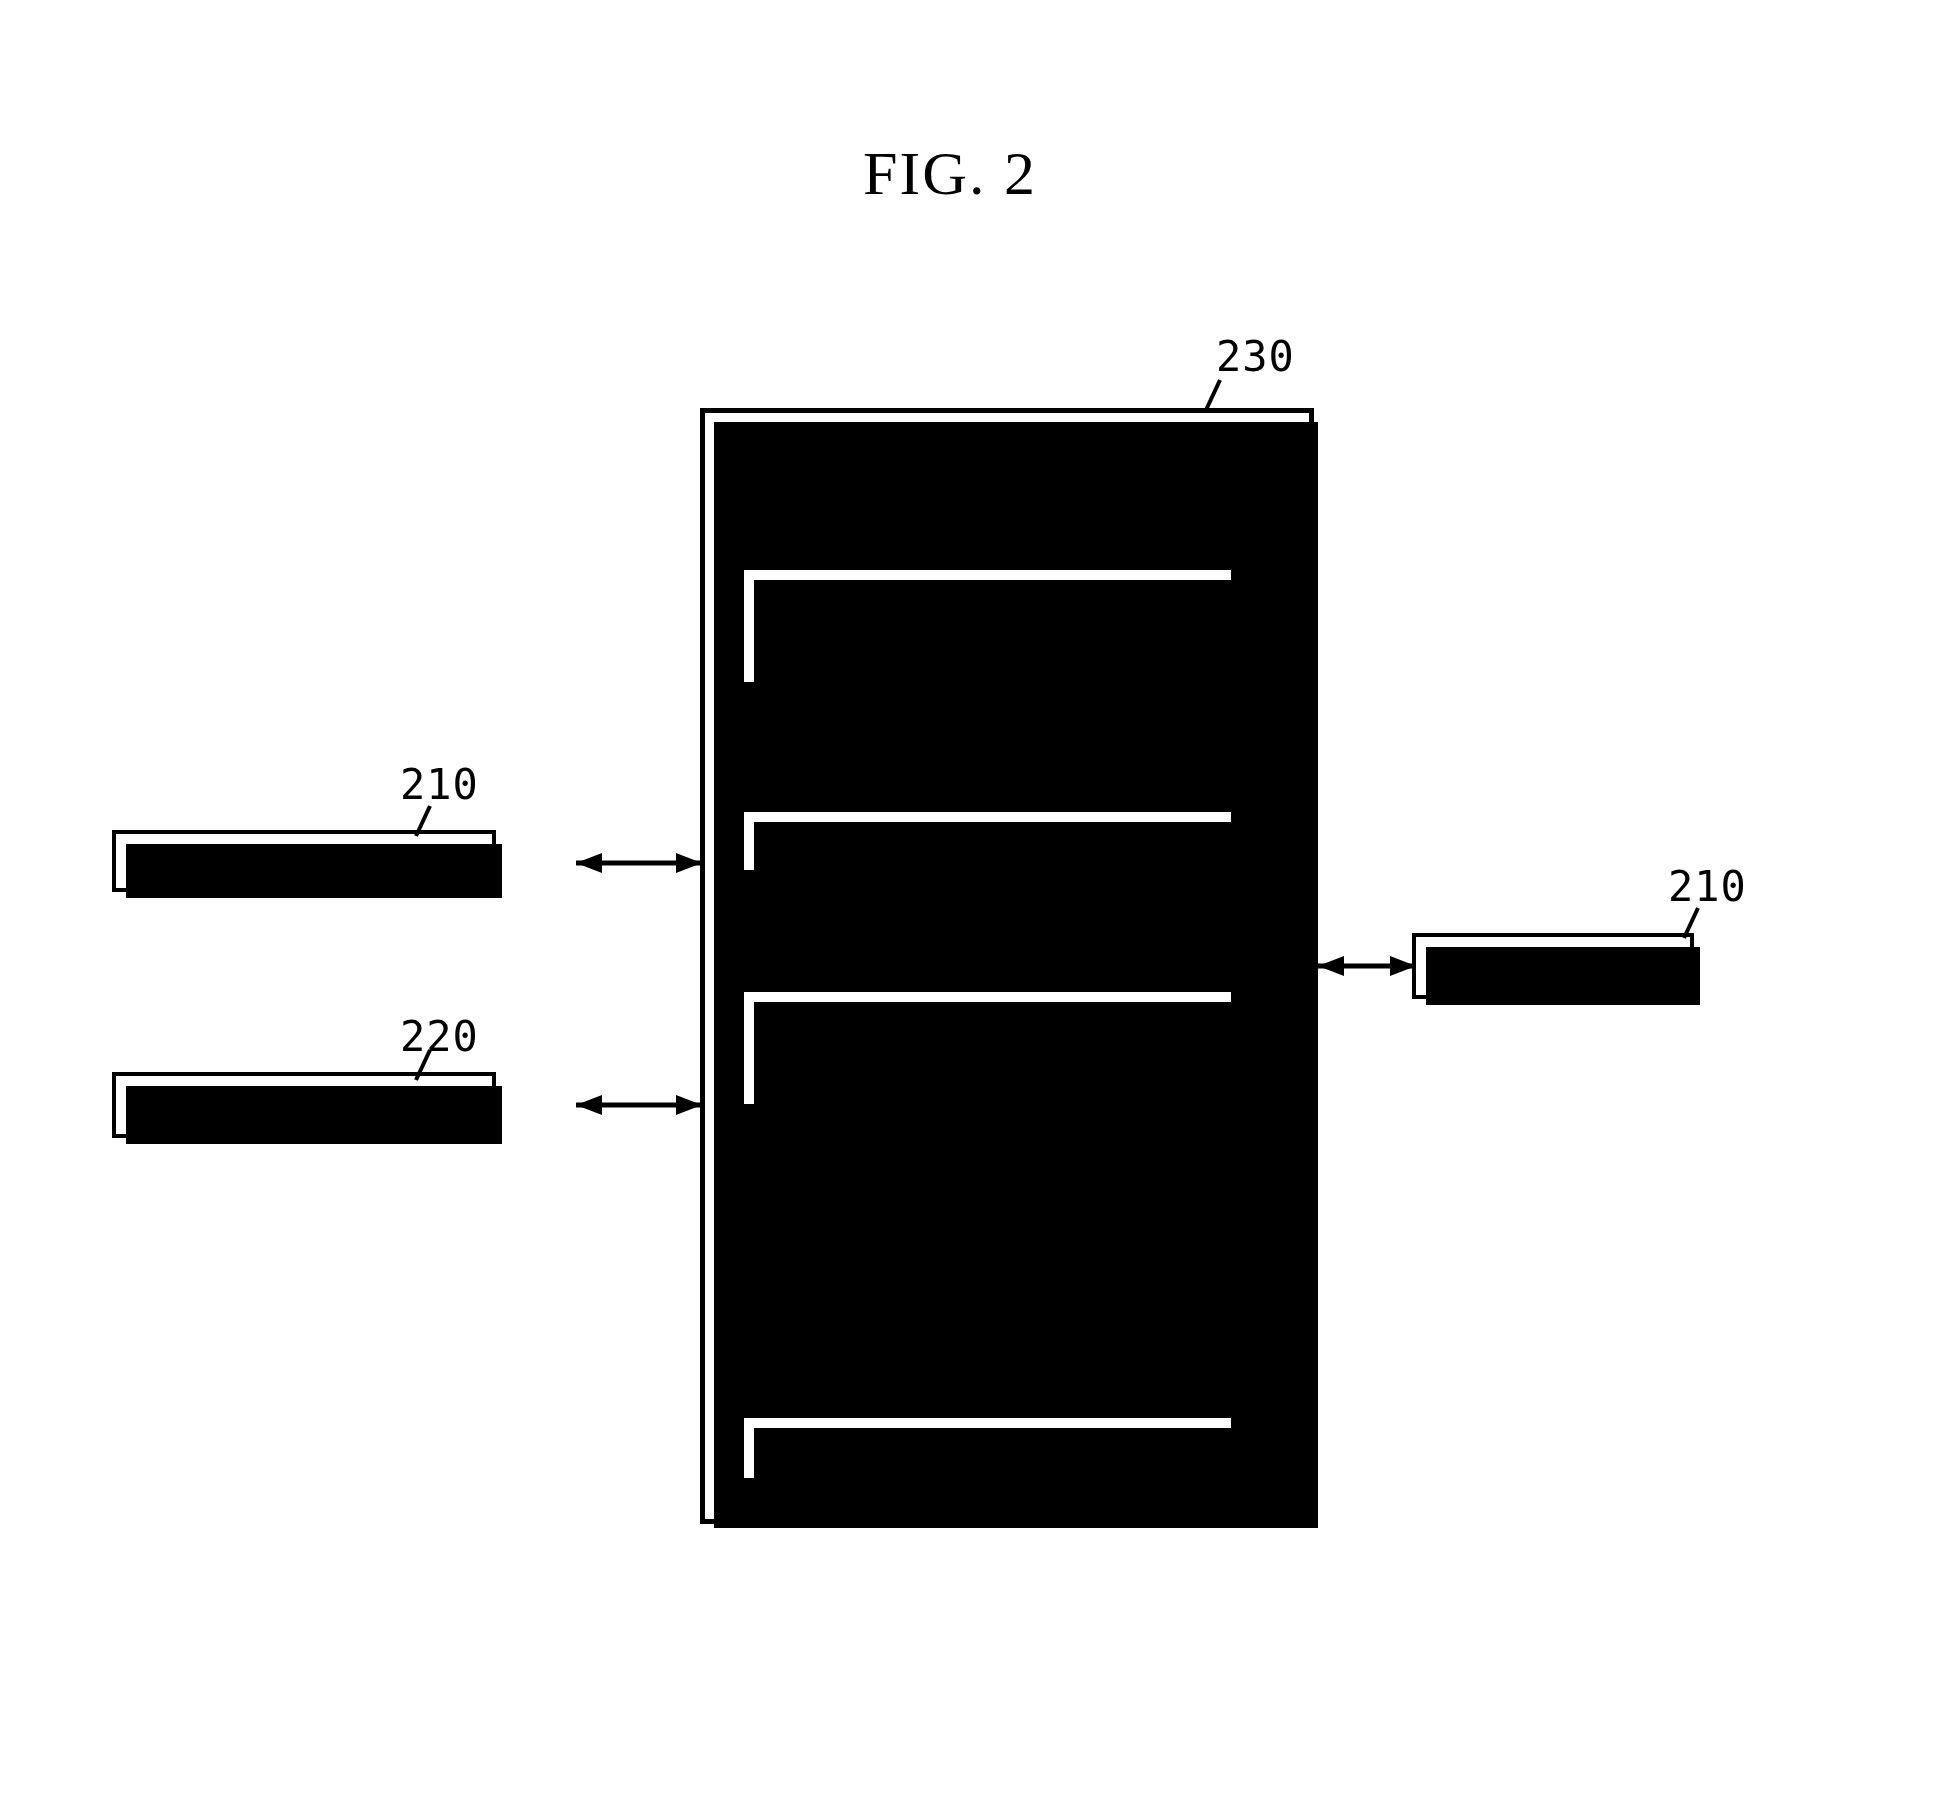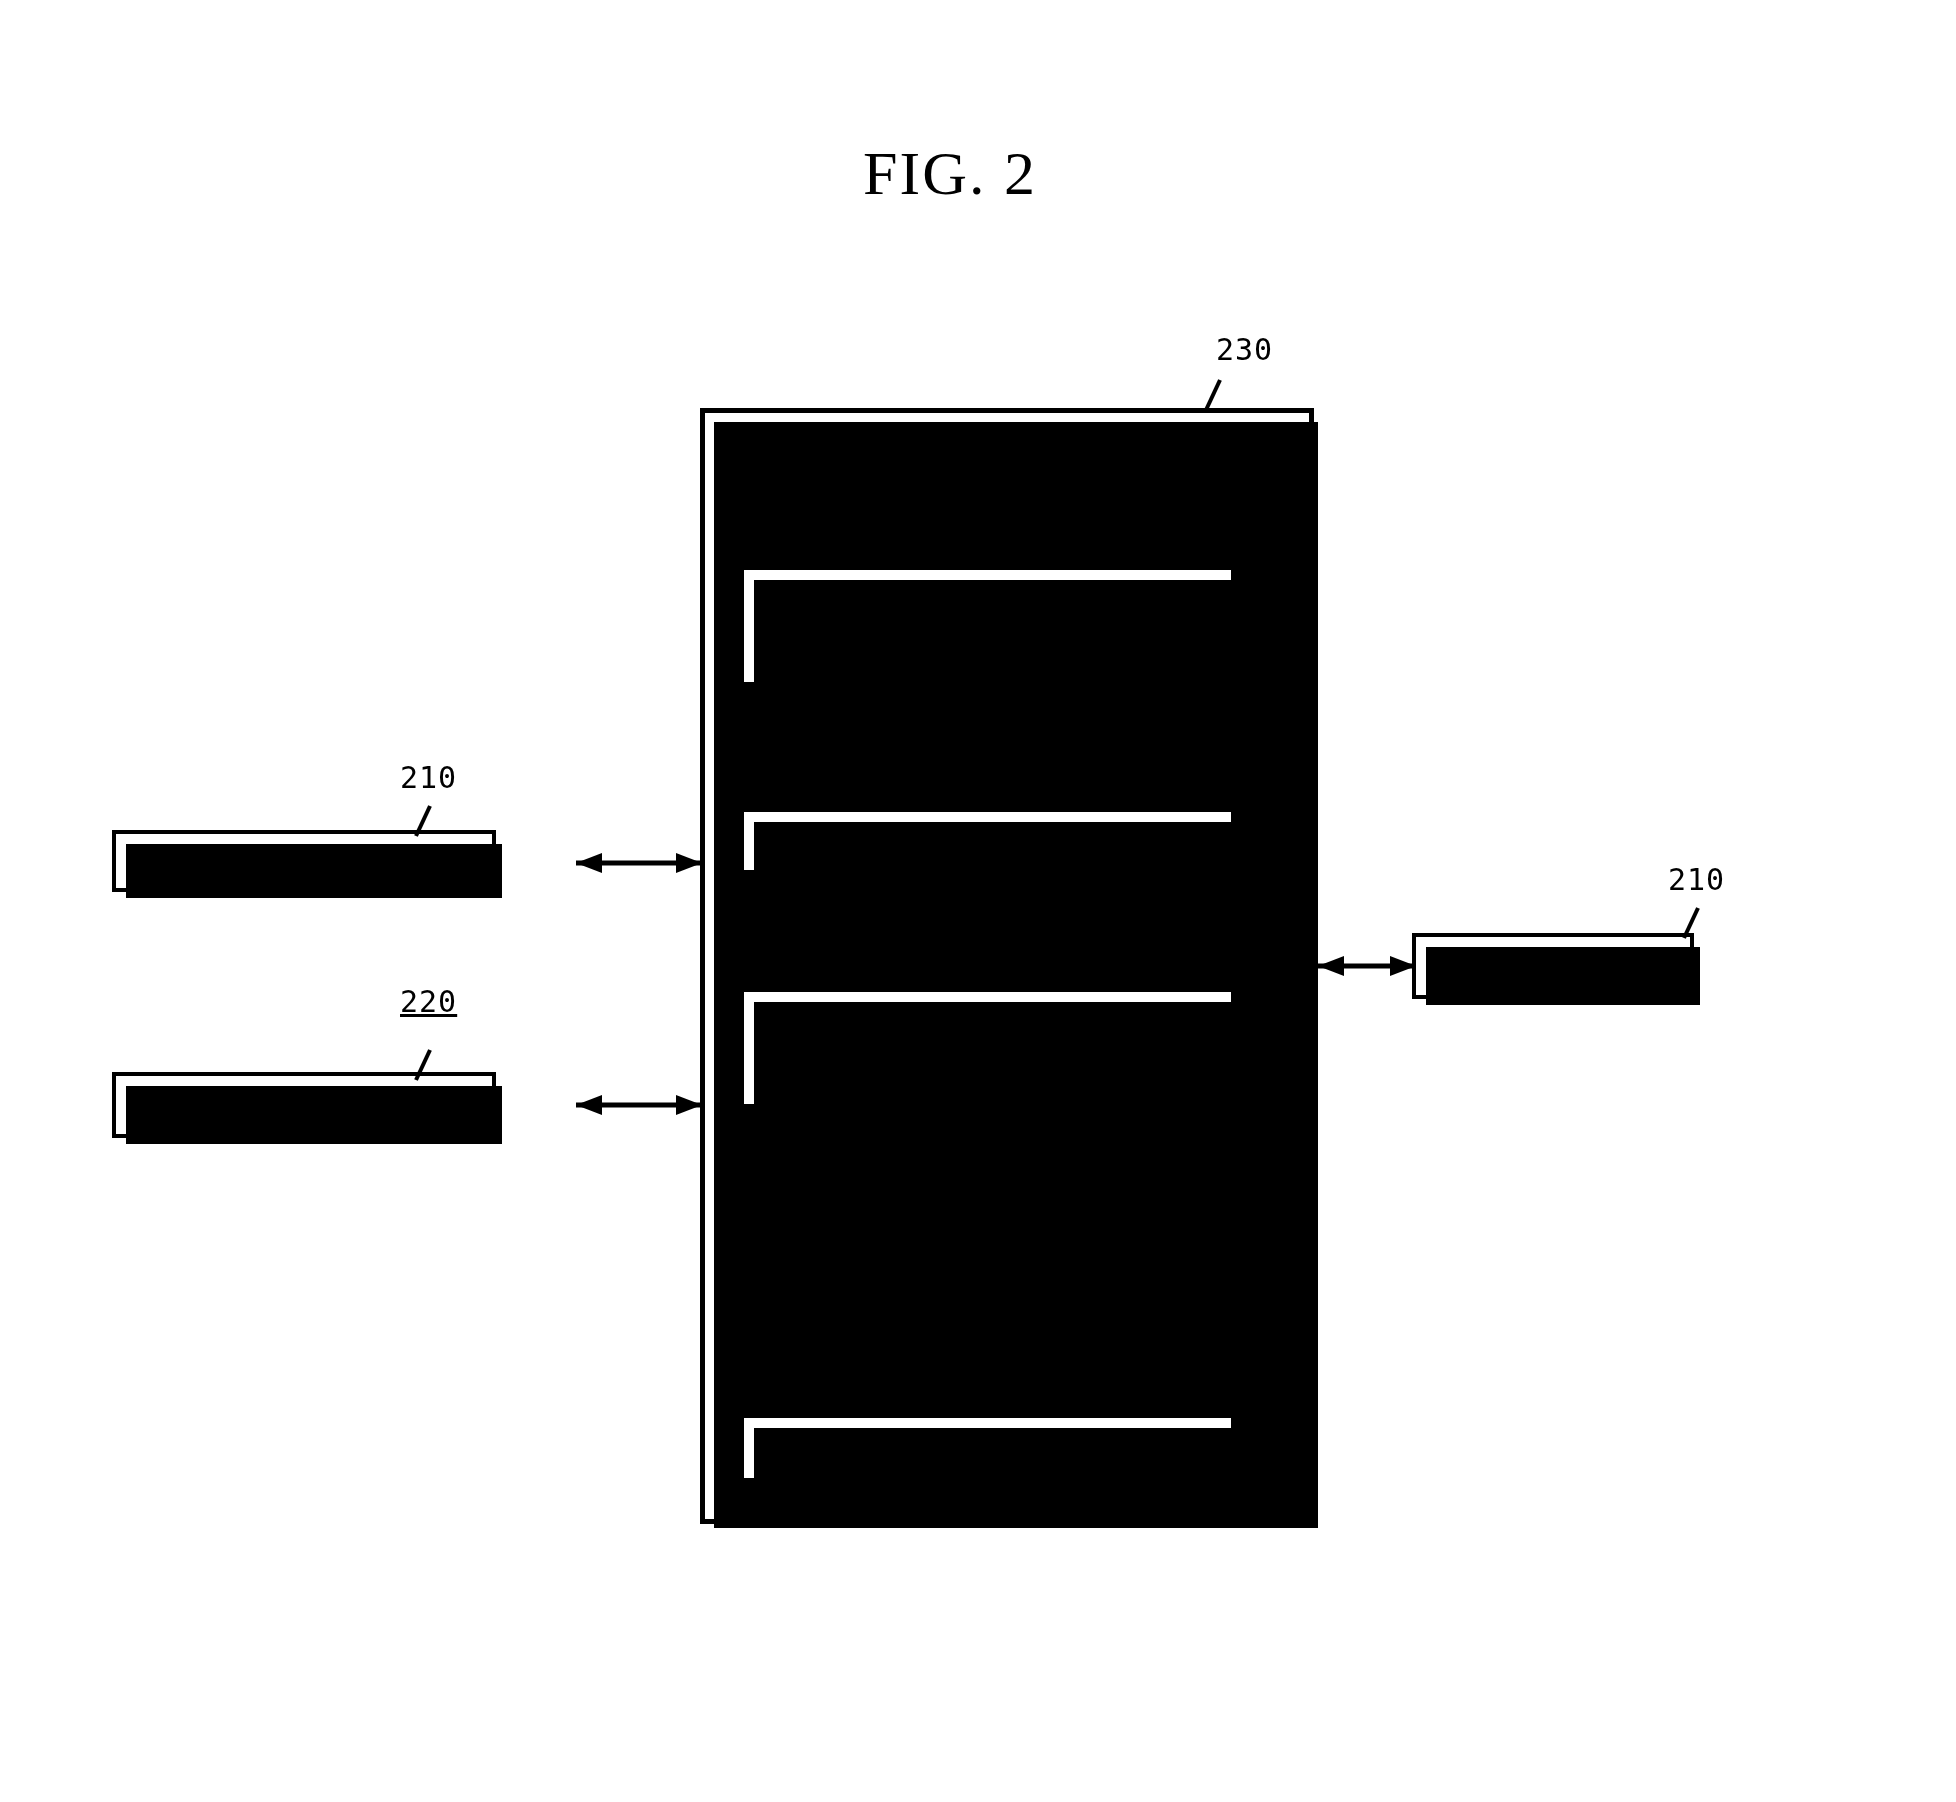--- a/index.html
+++ b/index.html
@@ -120,33 +120,33 @@
 
   
   #box-210 { left: 112px;  top: 830px;  width: 384px; height: 62px;  font-size: 36px; padding-left: 12px; }
   #box-220 { left: 112px;  top: 1072px; width: 384px; height: 66px;  font-size: 36px; }
   #box-290 { left: 1412px; top: 933px;  width: 282px; height: 66px;  font-size: 36px; }
 
   
   .refnum {
     position: absolute;
     font-family: "DejaVu Sans Mono", monospace;
-    font-size: 30px;
+    font-size: 42px;
     letter-spacing: 1px;
     z-index: 5;
     white-space: nowrap;
   }
   #ref-230 { left: 1216px; top: 332px; }
   #ref-240 { left: 1190px; top: 490px; }
   #ref-250 { left: 1190px; top: 730px; }
   #ref-260 { left: 1190px; top: 910px; }
   #ref-270 { left: 1190px; top: 1148px; }
   #ref-280 { left: 1190px; top: 1336px; }
   #ref-210 { left: 400px;  top: 760px; }
-  #ref-220 { left: 400px;  top: 984px; text-decoration: underline; }
+  #ref-220 { left: 400px;  top: 1012px; }
   #ref-290 { left: 1668px; top: 862px; }
 
   
   .leader {
     position: absolute;
     z-index: 5;
     overflow: visible;
   }
   .leader line { stroke: #000; stroke-width: 4; fill: none; }
 

